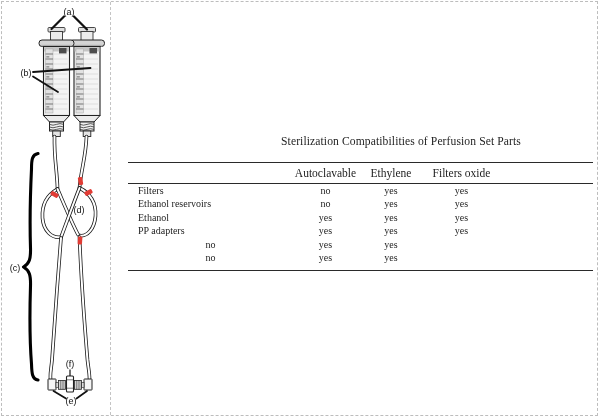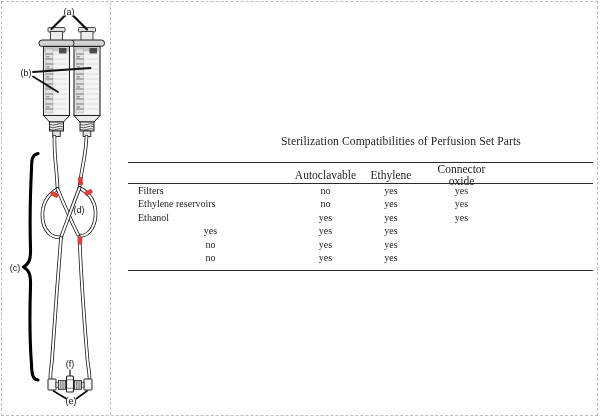--- a/index.html
+++ b/index.html
@@ -118,49 +118,50 @@
   </svg>
 
   <div class="tbl-title">Sterilization Compatibilities of Perfusion Set Parts</div>
 
   <div class="rule rule-top"></div>
 
   <div class="thead tgrid">
     <div class="c-label"></div>
     <div class="c-val">Autoclavable</div>
     <div class="c-val">Ethylene</div>
-    <div class="c-val">Connector oxide</div>
+    <div class="c-val">Filters oxide</div>
     <div></div>
   </div>
 
   <div class="rule rule-mid"></div>
 
   <div class="tbody">
     <div class="trow tgrid">
       <div class="c-label">Filters</div>
       <div class="c-val">no</div>
       <div class="c-val">yes</div>
       <div class="c-val">yes</div>
       <div></div>
     </div>
     <div class="trow tgrid">
-      <div class="c-label">Ethylene reservoirs</div>
+      <div class="c-label">Ethanol reservoirs</div>
       <div class="c-val">no</div>
       <div class="c-val">yes</div>
       <div class="c-val">yes</div>
       <div></div>
     </div>
     <div class="trow tgrid">
       <div class="c-label">Ethanol</div>
       <div class="c-val">yes</div>
       <div class="c-val">yes</div>
       <div class="c-val">yes</div>
       <div></div>
     </div>
     <div class="trow tgrid">
+      <div class="c-label">PP adapters</div>
       <div class="c-val">yes</div>
       <div class="c-val">yes</div>
       <div class="c-val">yes</div>
       <div></div>
     </div>
     <div class="trow tgrid">
       <div class="c-val">no</div>
       <div class="c-val">yes</div>
       <div class="c-val">yes</div>
       <div></div>

